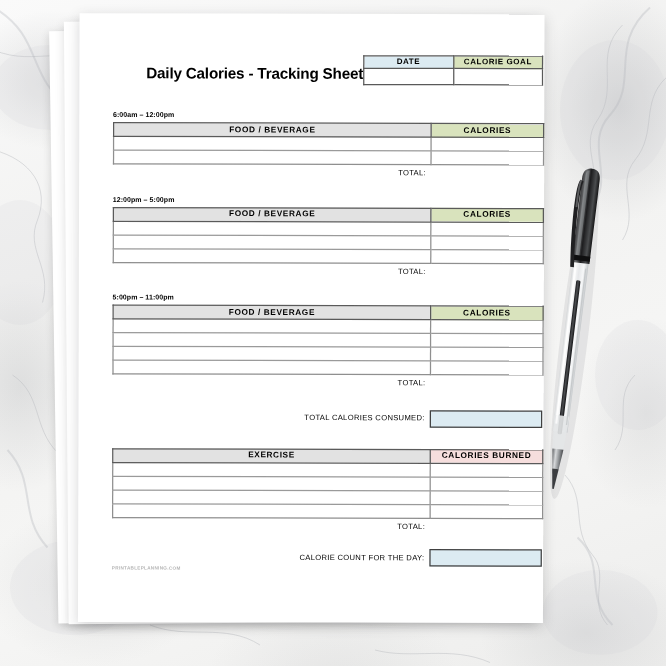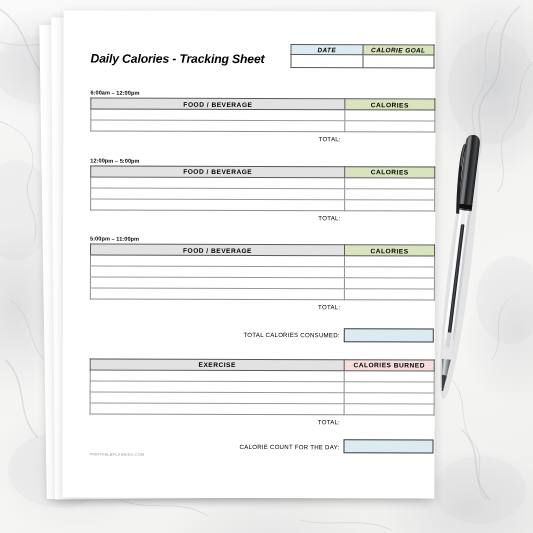--- a/index.html
+++ b/index.html
@@ -68,23 +68,22 @@
     left: 27px;
     top: 33px;
     width: 344px;
     color: #000;
   }
 
   
   .title-row {
     display: flex;
     align-items: flex-start;
-    justify-content: space-between;
+    justify-content: flex-end;
     height: 34px;
-    font-style: italic;
   }
   #page-title {
     font-size: 12.2px;
     font-weight: bold;
     letter-spacing: -0.15px;
     line-height: 1;
     padding-top: 9px;
     white-space: nowrap;
   }
 

